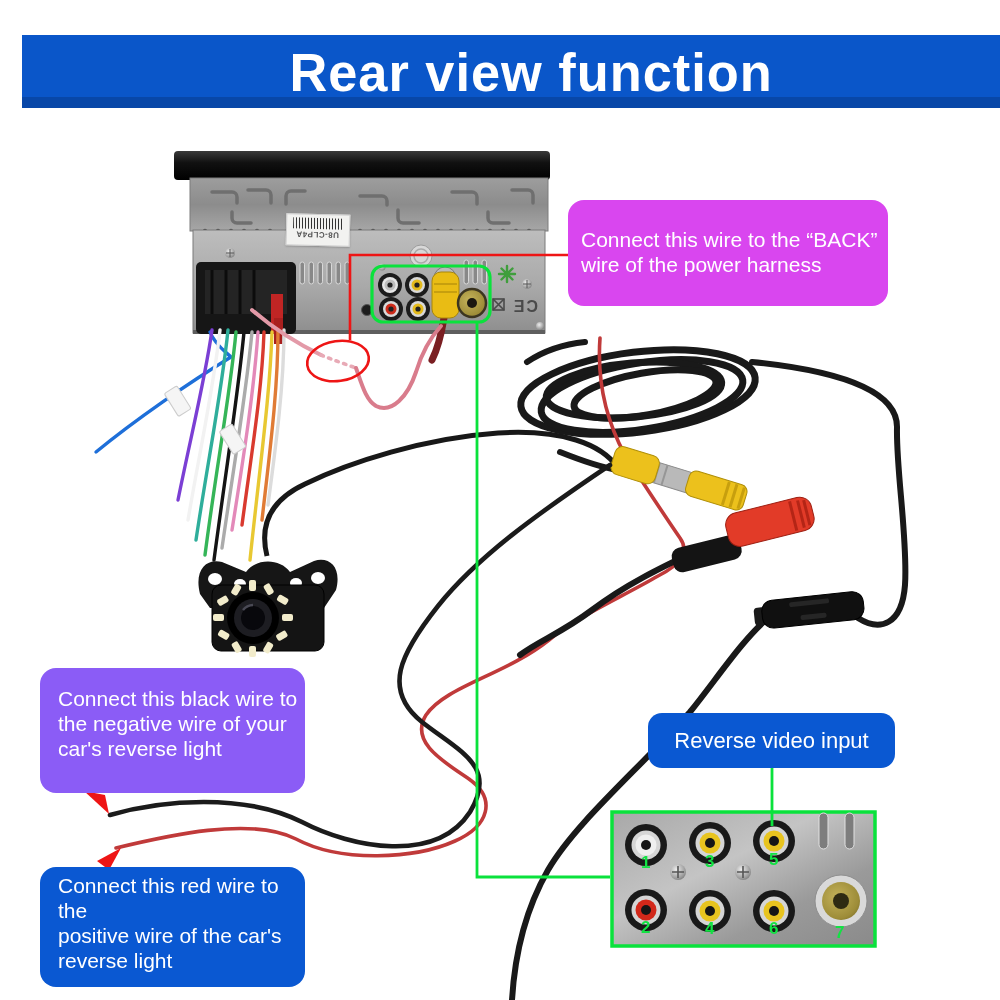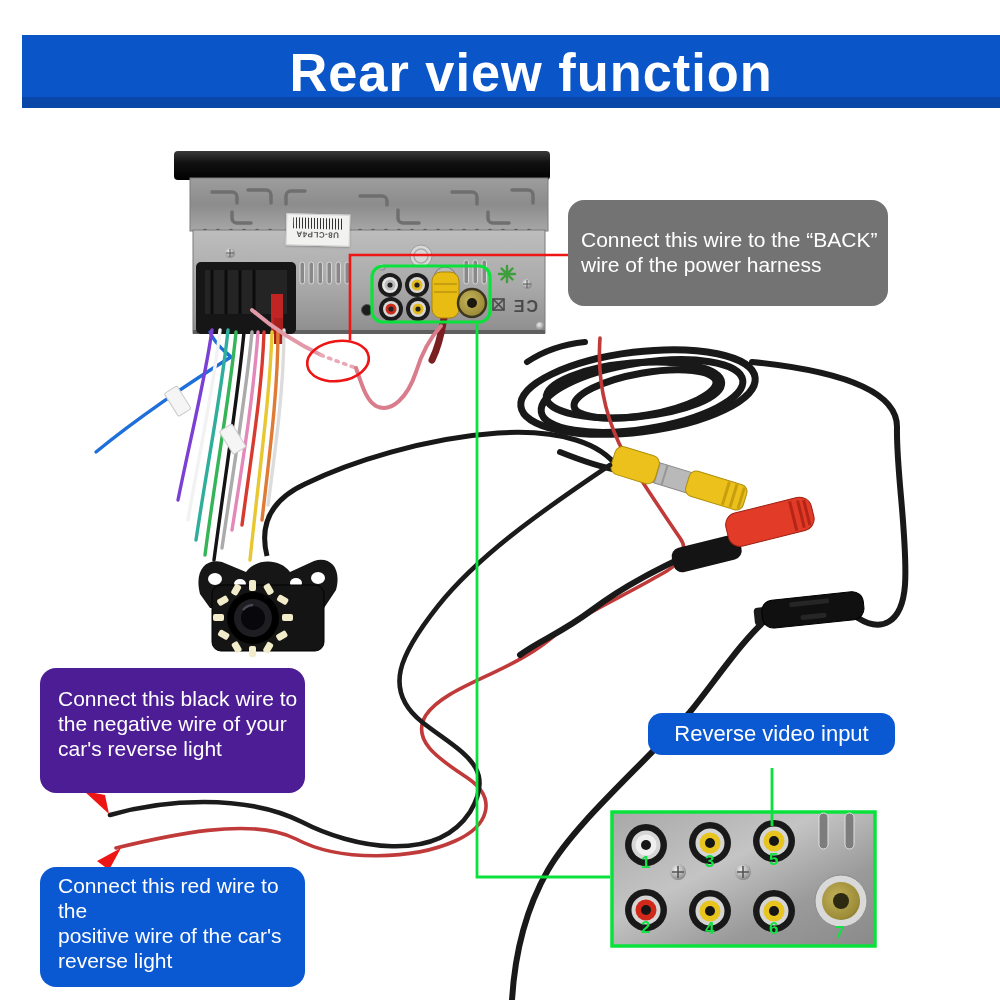--- a/index.html
+++ b/index.html
@@ -14,21 +14,21 @@
   .banner h1{position:relative;margin:0;color:#fff;font-size:54px;font-weight:bold;
              letter-spacing:1px;transform:scaleX(0.97);white-space:nowrap;}
 
   
   .callout{position:absolute;z-index:6;border-radius:16px;color:#fff;
            font-size:21px;line-height:1.18;white-space:pre-line;
            display:flex;align-items:center;box-sizing:border-box;}
   .co1{left:568px;top:200px;width:320px;height:106px;padding:10px 8px 10px 13px;}
   .co2{left:40px;top:668px;width:265px;height:125px;padding:10px 6px 22px 18px;}
   .co3{left:40px;top:867px;width:265px;height:120px;padding:10px 6px 16px 18px;}
-  .co4{left:648px;top:713px;width:247px;height:42px;border-radius:14px;
+  .co4{left:648px;top:713px;width:247px;height:55px;border-radius:14px;
        justify-content:center;font-size:22px;}
 
   
   .model-label{position:absolute;left:286px;top:214px;width:62px;height:30px;z-index:4;
       background:#f2f2f0;border:1px solid #cfcfcf;transform:rotate(1.5deg);
       display:flex;flex-direction:column;align-items:center;justify-content:flex-start;
       box-shadow:0 1px 2px rgba(0,0,0,.25);}
   .model-label .barcode{width:50px;height:11px;margin-top:3px;
       background:repeating-linear-gradient(90deg,#333 0 1px,#f2f2f0 1px 3px,#333 3px 4px,#f2f2f0 4px 6px);}
   .model-label .mtext{display:block;transform:rotate(180deg);font-size:8px;font-weight:bold;
@@ -401,24 +401,24 @@
     <polygon points="84,791 105,795 109,814" fill="#EE1515"></polygon>
     <polygon points="121,848 97,861 109,870" fill="#EE1515"></polygon>
   </g>
 </svg>
 
 <div class="banner" style="background: rgb(10, 86, 201);">
   <div class="shade" style="background: rgb(8, 71, 168);"></div>
   <h1 style="color: rgb(255, 255, 255);">Rear view function</h1>
 </div>
 
-<div class="callout co1" style="background: #737373;"><span>Connect this wire to the “BACK”
+<div class="callout co1" style="background: #d946ef;"><span>Connect this wire to the “BACK”
 wire of the power harness</span></div>
 
-<div class="callout co2" style="background: #4c1d95;"><span>Connect this black wire to
+<div class="callout co2" style="background: #8b5cf6;"><span>Connect this black wire to
 the negative wire of your
 car's reverse light</span></div>
 
 <div class="callout co3" style="background: rgb(10, 88, 210);"><span>Connect this red wire to the
 positive wire of the car's
 reverse light</span></div>
 
 <div class="callout co4" style="background: rgb(10, 88, 210);"><span>Reverse video input</span></div>
 
 <div class="model-label">

